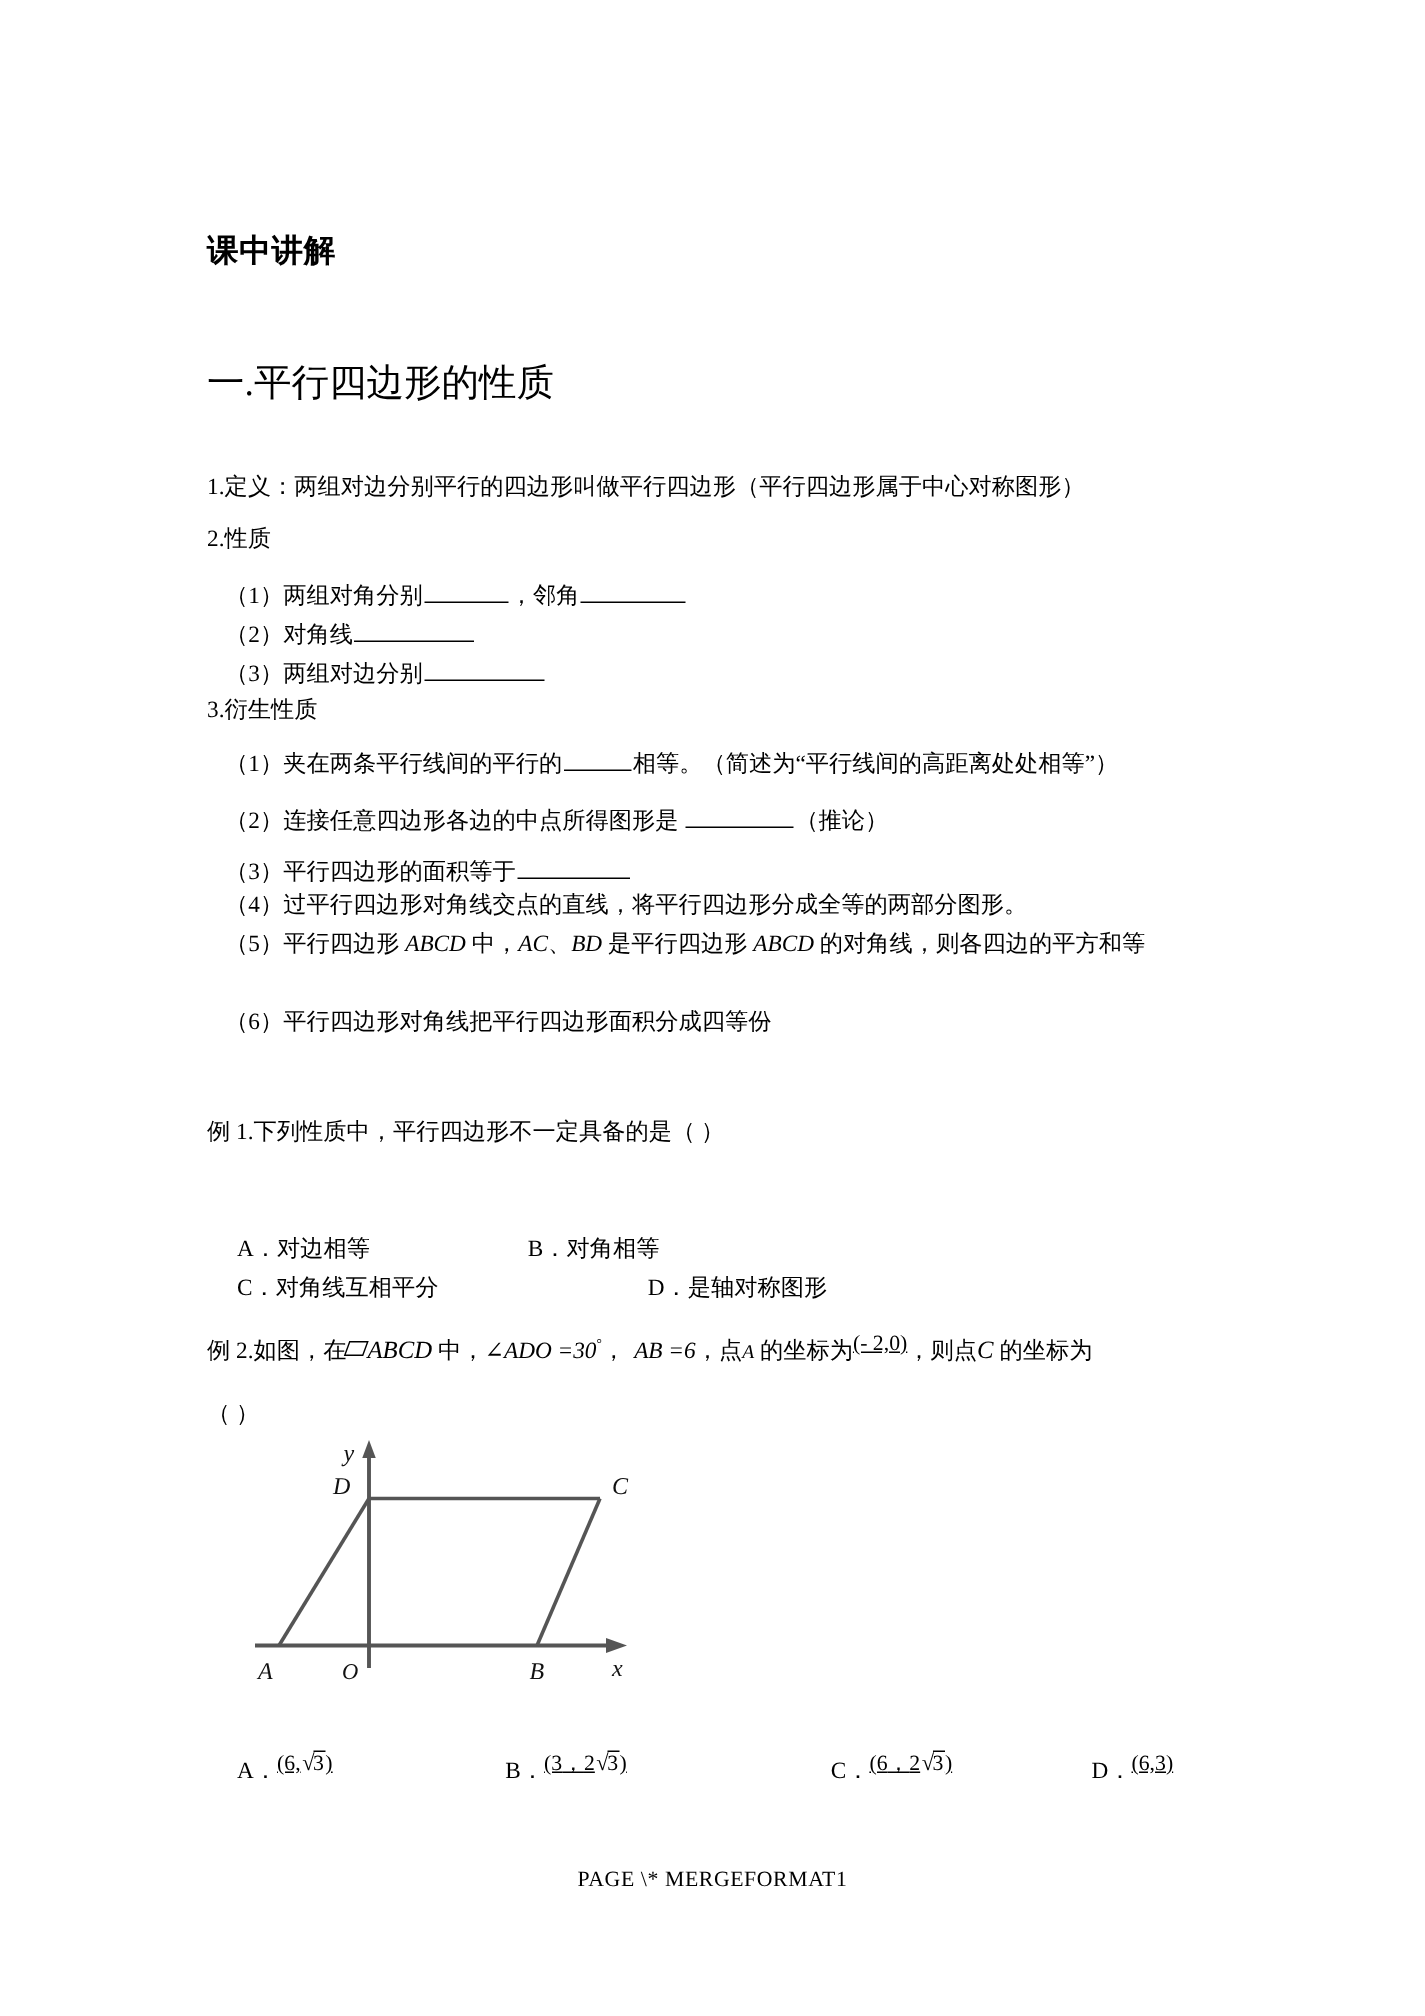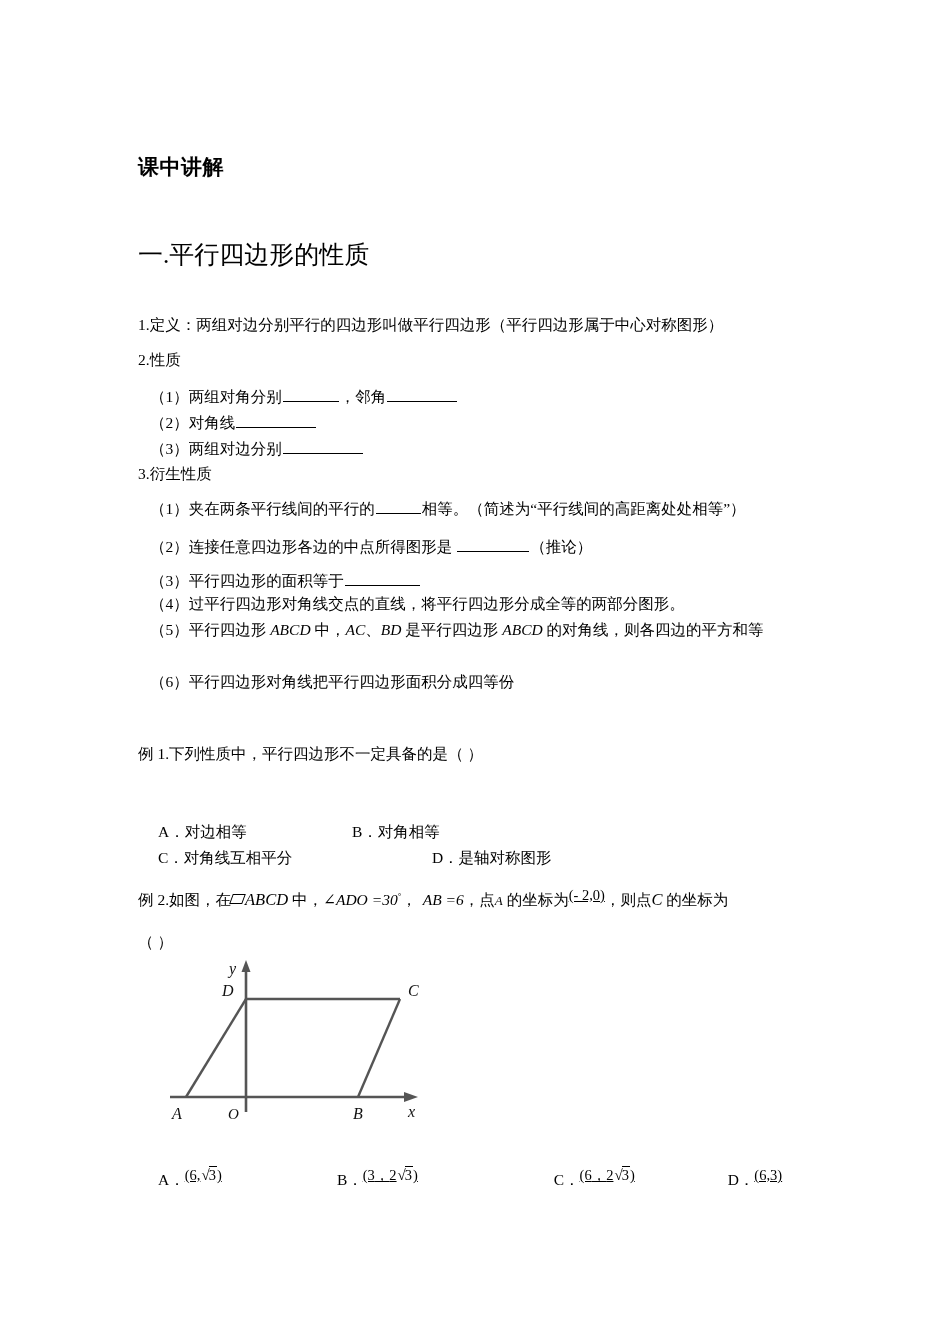--- a/index.html
+++ b/index.html
@@ -265,14 +265,15 @@
       <text x="22" y="167" font-family="Liberation Serif, serif" font-style="italic" font-size="16" fill="#111">A</text>
       <text x="203" y="167" font-family="Liberation Serif, serif" font-style="italic" font-size="16" fill="#111">B</text>
       <text x="258" y="44" font-family="Liberation Serif, serif" font-style="italic" font-size="16" fill="#111">C</text>
       <text x="72" y="44" font-family="Liberation Serif, serif" font-style="italic" font-size="16" fill="#111">D</text>
       <text x="78" y="167" font-family="Liberation Serif, serif" font-style="italic" font-size="15" fill="#111">O</text>
       <text x="79" y="22" font-family="Liberation Serif, serif" font-style="italic" font-size="16" fill="#111">y</text>
       <text x="258" y="165" font-family="Liberation Serif, serif" font-style="italic" font-size="16" fill="#111">x</text>
     </svg>
   </div>
 
+  <div class="footer">PAGE   \* MERGEFORMAT1</div>
 
 </div>
 
 </body></html>

